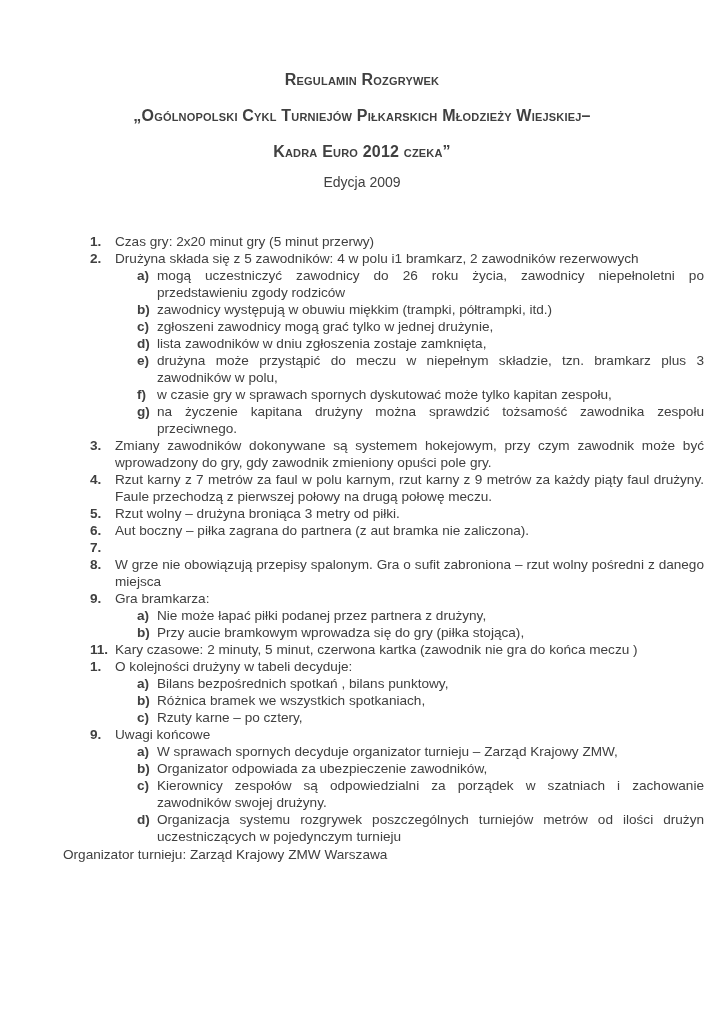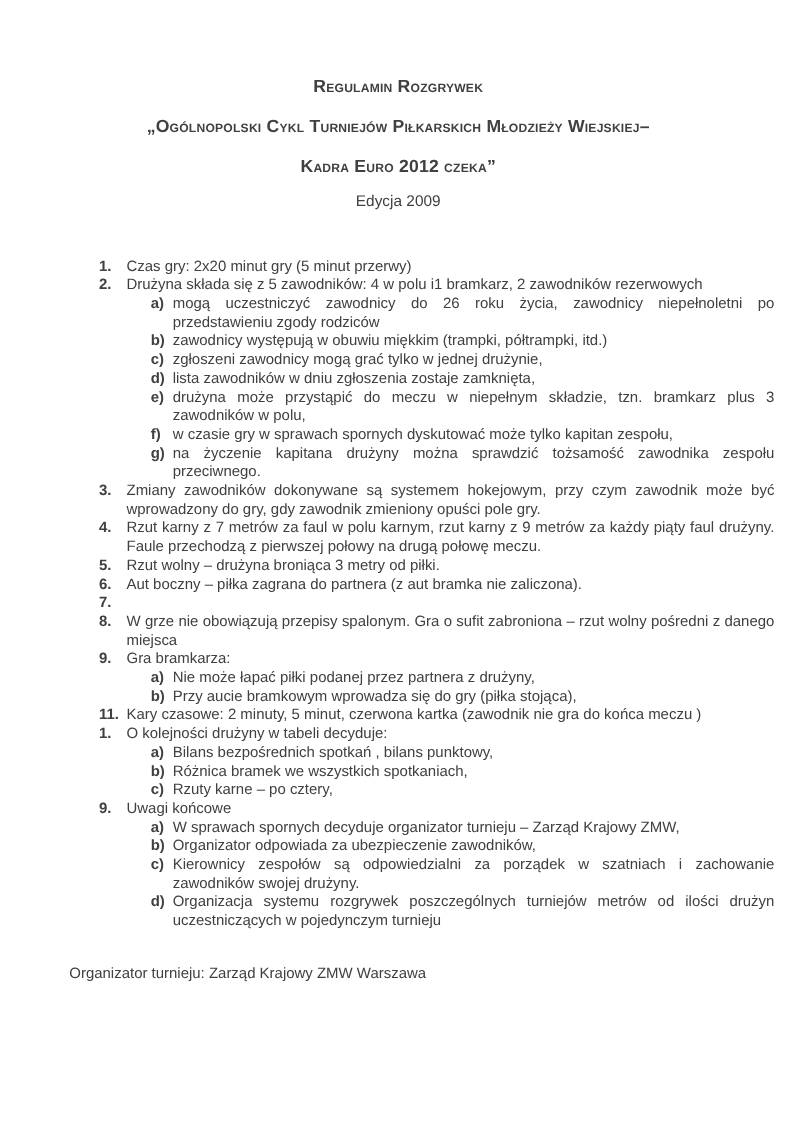--- a/index.html
+++ b/index.html
@@ -36,21 +36,21 @@
   .row.sub .marker { flex: 0 0 20px; margin-left: 137px; }
   .row .body {
     flex: 1 1 auto;
     margin-right: 20px;
     text-align: justify;
     text-align-last: left;
   }
   .footer-line {
     position: absolute;
     left: 63px;
-    top: 876px;
+    top: 846px;
   }
 </style>
 </head>
 <body>
 
 <div class="page">
 
   <div class="title-block">
     <p class="title-line">Regulamin Rozgrywek</p>
     <p class="title-line">„Ogólnopolski Cykl Turniejów Piłkarskich Młodzieży Wiejskiej–</p>

